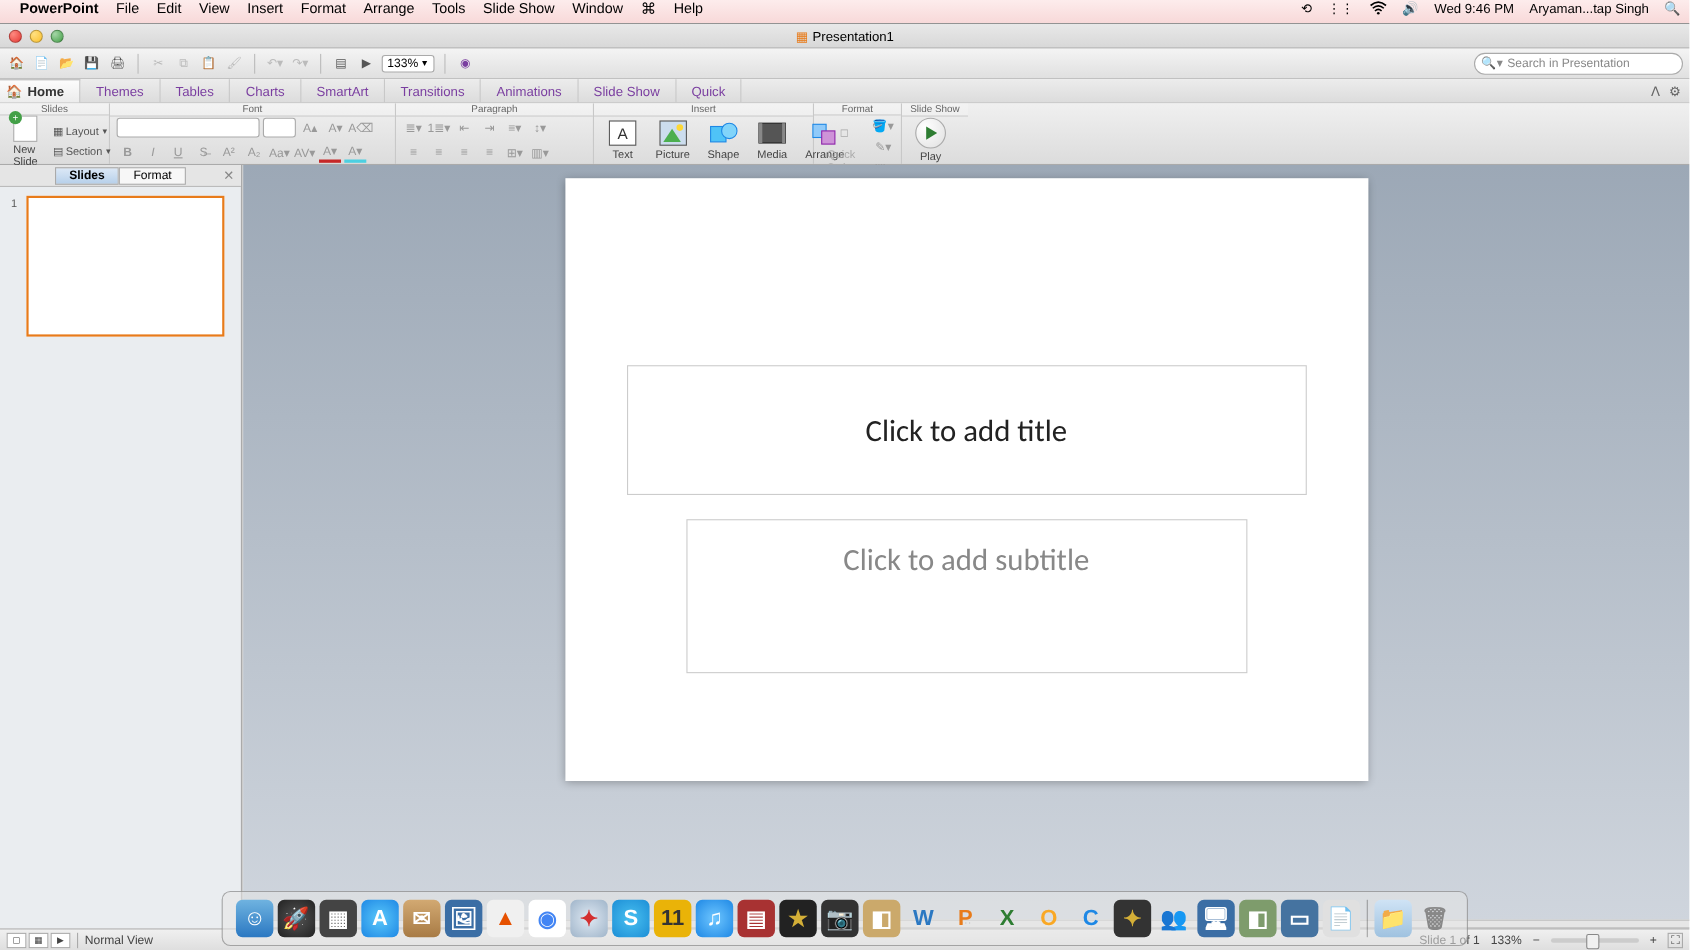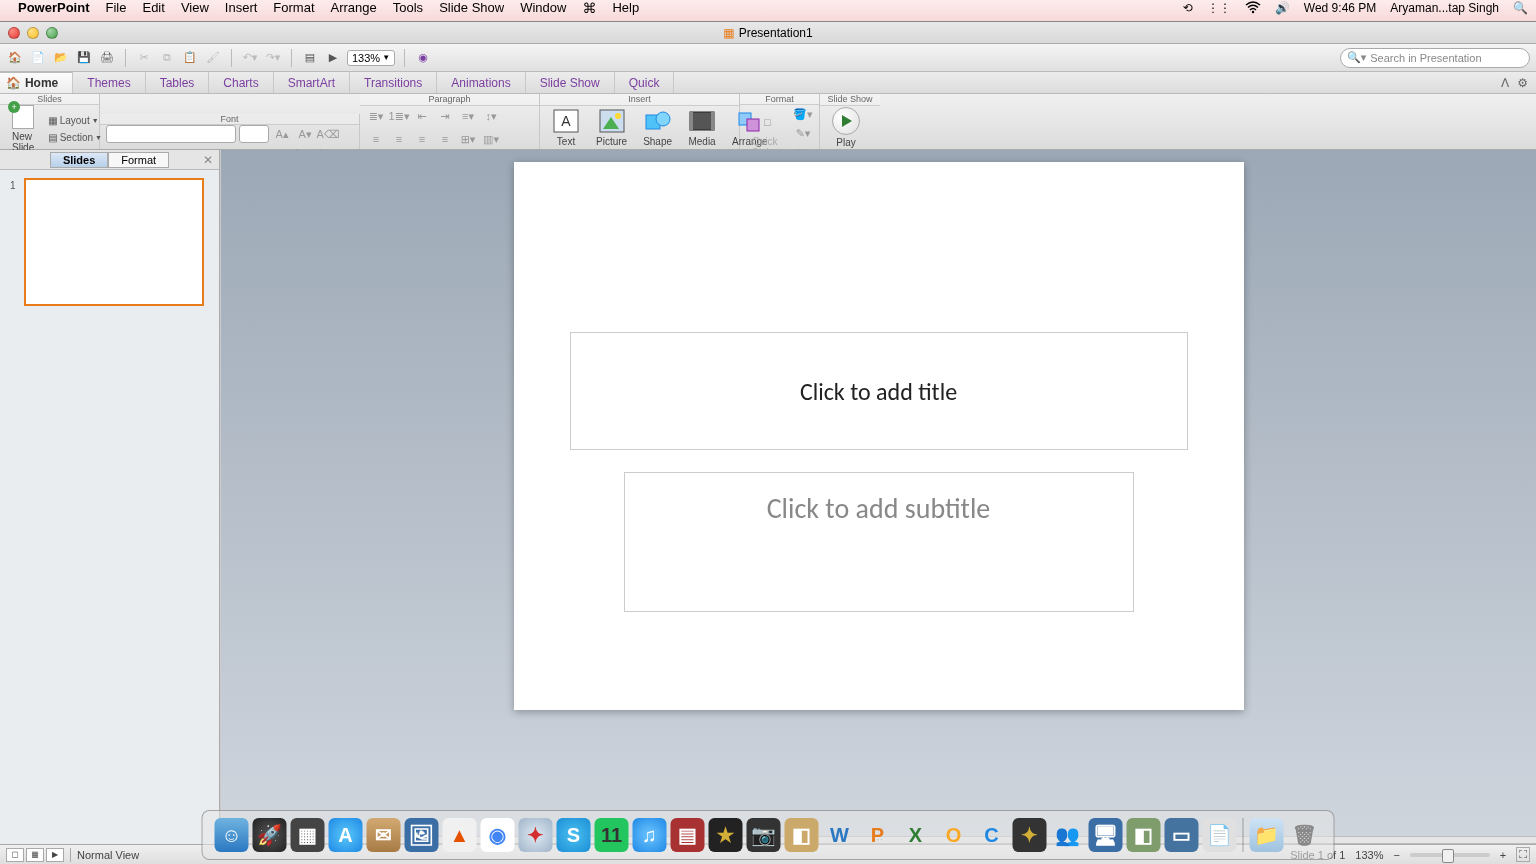--- a/index.html
+++ b/index.html
@@ -58,21 +58,21 @@
 .ptab.active{background:linear-gradient(#dce8f6,#b7d0ea);font-weight:bold;}
 .close-x{position:absolute;right:6px;color:#888;font-size:12px;}
 .thumbs{flex:1;padding:8px 10px;}
 .thumb-num{font-size:10px;color:#555;display:inline-block;vertical-align:top;margin-right:4px;margin-top:2px;}
 .thumb{width:180px;height:128px;background:#fff;border:2px solid #e87b1a;display:inline-block;}
 
 .center{flex:1;display:flex;flex-direction:column;background:#fff;}
 .canvas-area{flex:1;background:linear-gradient(180deg,#9ca8b6 0%,#cfd5dd 100%);position:relative;overflow:auto;border-left:1px solid #ccc;}
 .slide{position:absolute;left:50%;top:12px;transform:translateX(-50%);width:730px;height:548px;background:#fff;box-shadow:0 2px 8px rgba(0,0,0,.3);}
 .ph{position:absolute;border:1px solid #ccc;display:flex;align-items:center;justify-content:center;font-family:Calibri,Arial,sans-serif;}
-.ph.title{left:56px;top:170px;width:618px;height:118px;font-size:24px;color:#222;}
+.ph.title{left:56px;top:170px;width:618px;height:118px;font-size:28px;color:#222;}
 .ph.sub{left:110px;top:310px;right:110px;width:510px;height:140px;align-items:flex-start;padding-top:18px;font-size:28px;color:#888;}
 .splitter{height:8px;background:#e6e6e6;border-top:1px solid #bbb;border-bottom:1px solid #bbb;position:relative;}
 .splitter::after{content:"···";position:absolute;left:50%;transform:translateX(-50%);color:#888;font-size:10px;line-height:6px;}
 .notes{height:46px;background:#fff;font-size:11px;color:#555;padding:6px 10px;}
 
 
 .status{position:absolute;bottom:0;left:0;right:0;height:20px;background:linear-gradient(#f0f0f0,#dedede);border-top:1px solid #aaa;display:flex;align-items:center;font-size:11px;color:#444;padding:0 6px;gap:6px;}
 .view-btns{display:flex;gap:2px;}
 .view-btns span{width:18px;height:14px;border:1px solid #aaa;background:#fff;display:flex;align-items:center;justify-content:center;font-size:8px;}
 .status-right{margin-left:auto;display:flex;align-items:center;gap:10px;}
@@ -198,21 +198,21 @@
           </div>
         <div class="btn-drop">
             <span>▤</span>
             <span>Section</span>
             <span style="font-size:7px;">▼</span>
           </div>
       </div>
     </div>
   </div>
 
-  <div class="grp" style="width:260px;margin-top:20px;">
+  <div class="grp" style="width:260px;">
     <div class="grp-title">Font</div>
     <div class="grp-content" style="flex-wrap:wrap;gap:3px;">
       <div style="display:flex;gap:3px;width:100%;">
         <div class="font-sel"></div>
         <div class="size-sel"></div>
         <span class="fmt-btn">A▴</span>
         <span class="fmt-btn">A▾</span>
         <span class="fmt-btn">A⌫</span>
       </div>
       <div style="display:flex;gap:3px;width:100%;">
@@ -382,21 +382,21 @@
     <div class="dock-ic" style="background: linear-gradient(rgb(111, 179, 224), rgb(43, 120, 194));">☺</div>
     <div class="dock-ic" style="background: radial-gradient(circle, rgb(85, 85, 85), rgb(34, 34, 34));">🚀</div>
     <div class="dock-ic" style="background: rgb(68, 68, 68);">▦</div>
     <div class="dock-ic" style="background: radial-gradient(circle, rgb(90, 200, 250), rgb(30, 136, 229));">A</div>
     <div class="dock-ic" style="background: linear-gradient(rgb(210, 169, 114), rgb(168, 123, 69));">✉</div>
     <div class="dock-ic" style="background: rgb(59, 110, 165);">🖼</div>
     <div class="dock-ic" style="background: rgb(240, 240, 240); color: rgb(230, 81, 0);">▲</div>
     <div class="dock-ic" style="background: rgb(255, 255, 255); color: rgb(66, 133, 244);">◉</div>
     <div class="dock-ic" style="background: radial-gradient(circle, rgb(223, 233, 243), rgb(159, 180, 201)); color: rgb(211, 47, 47);">✦</div>
     <div class="dock-ic" style="background: radial-gradient(circle, rgb(73, 192, 240), rgb(28, 142, 214));">S</div>
-    <div class="dock-ic" style="background: #22c55e; color: rgb(51, 51, 51);">11</div>
+    <div class="dock-ic" style="background: #eab308; color: rgb(51, 51, 51);">11</div>
     <div class="dock-ic" style="background: radial-gradient(circle, rgb(110, 198, 255), rgb(30, 136, 229));">♫</div>
     <div class="dock-ic" style="background: rgb(168, 50, 50);">▤</div>
     <div class="dock-ic" style="background: rgb(34, 34, 34); color: rgb(212, 175, 55);">★</div>
     <div class="dock-ic" style="background: rgb(51, 51, 51);">📷</div>
     <div class="dock-ic" style="background: rgb(203, 169, 107);">◧</div>
     <div class="dock-ic" style="background: transparent; color: rgb(43, 120, 194);">W</div>
     <div class="dock-ic" style="background: transparent; color: rgb(232, 123, 26);">P</div>
     <div class="dock-ic" style="background: transparent; color: rgb(46, 125, 50);">X</div>
     <div class="dock-ic" style="background: transparent; color: rgb(249, 168, 37);">O</div>
     <div class="dock-ic" style="background: transparent; color: rgb(30, 136, 229);">C</div>

